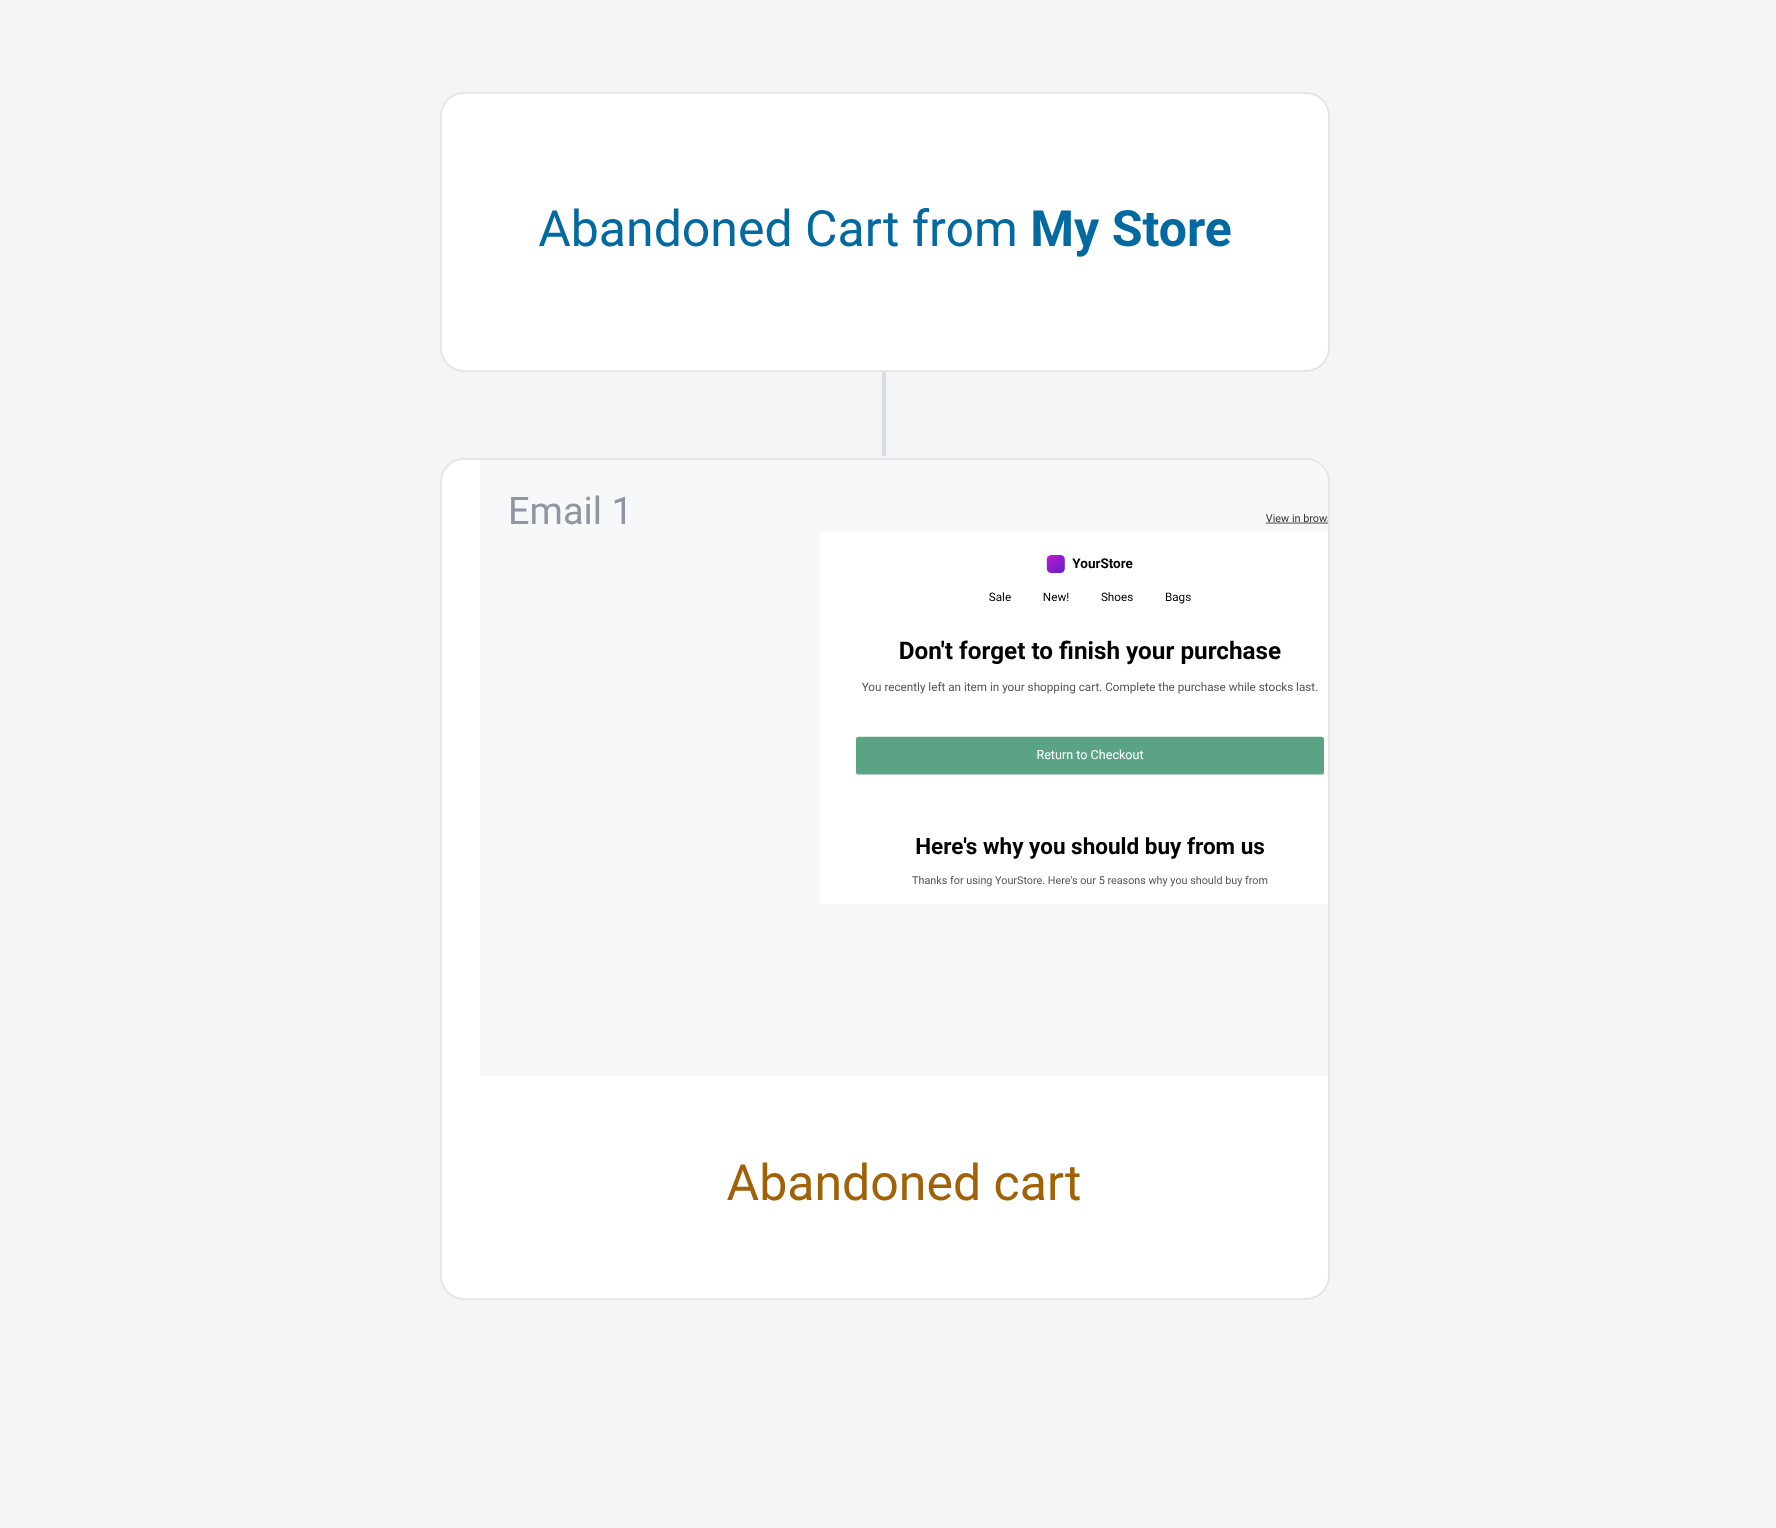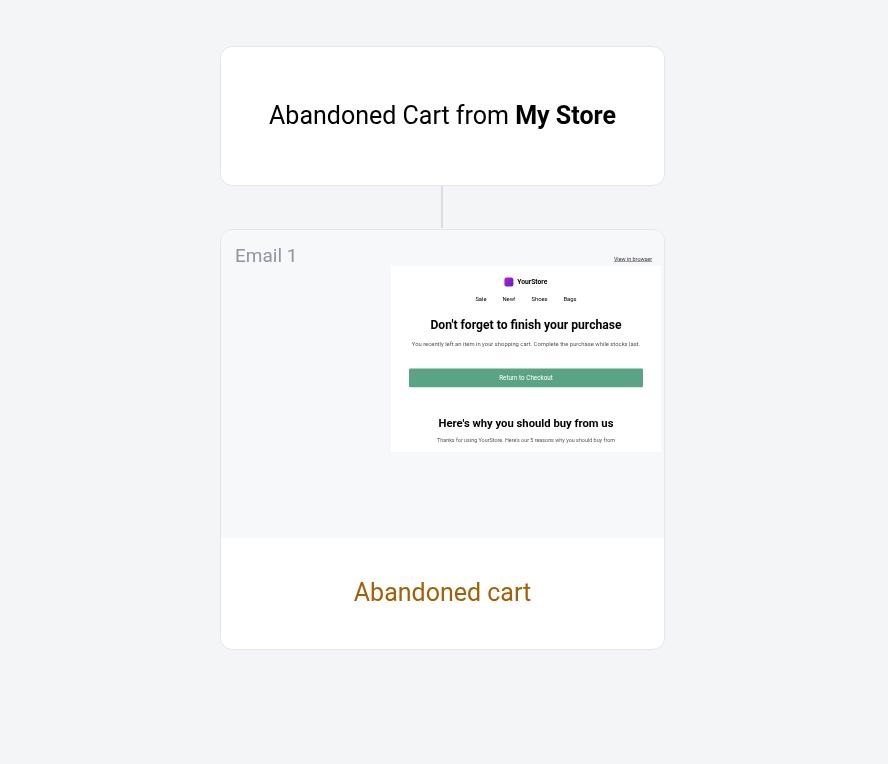--- a/index.html
+++ b/index.html
@@ -27,38 +27,39 @@
     top: 46px;
     height: 140px;
     display: flex;
     align-items: center;
     justify-content: center;
     text-align: center;
     padding: 0 40px;
   }
   .header-title {
     font-size: 25px;
-    color: #000000;
+    color: #0369a1;
     line-height: 1.35;
     font-weight: 400;
   }
   .header-title b { font-weight: 700; }
 
   .connector {
     position: absolute;
     left: 441px;
     top: 186px;
     width: 2px;
     height: 42px;
     background: #d9dce2;
   }
 
   .email-card {
     top: 229px;
     overflow: hidden;
+    padding-left: 19px;
   }
   .preview {
     position: relative;
     height: 308px;
     background: #f7f8fa;
     overflow: hidden;
   }
   .email-badge {
     position: absolute;
     top: 14px;

